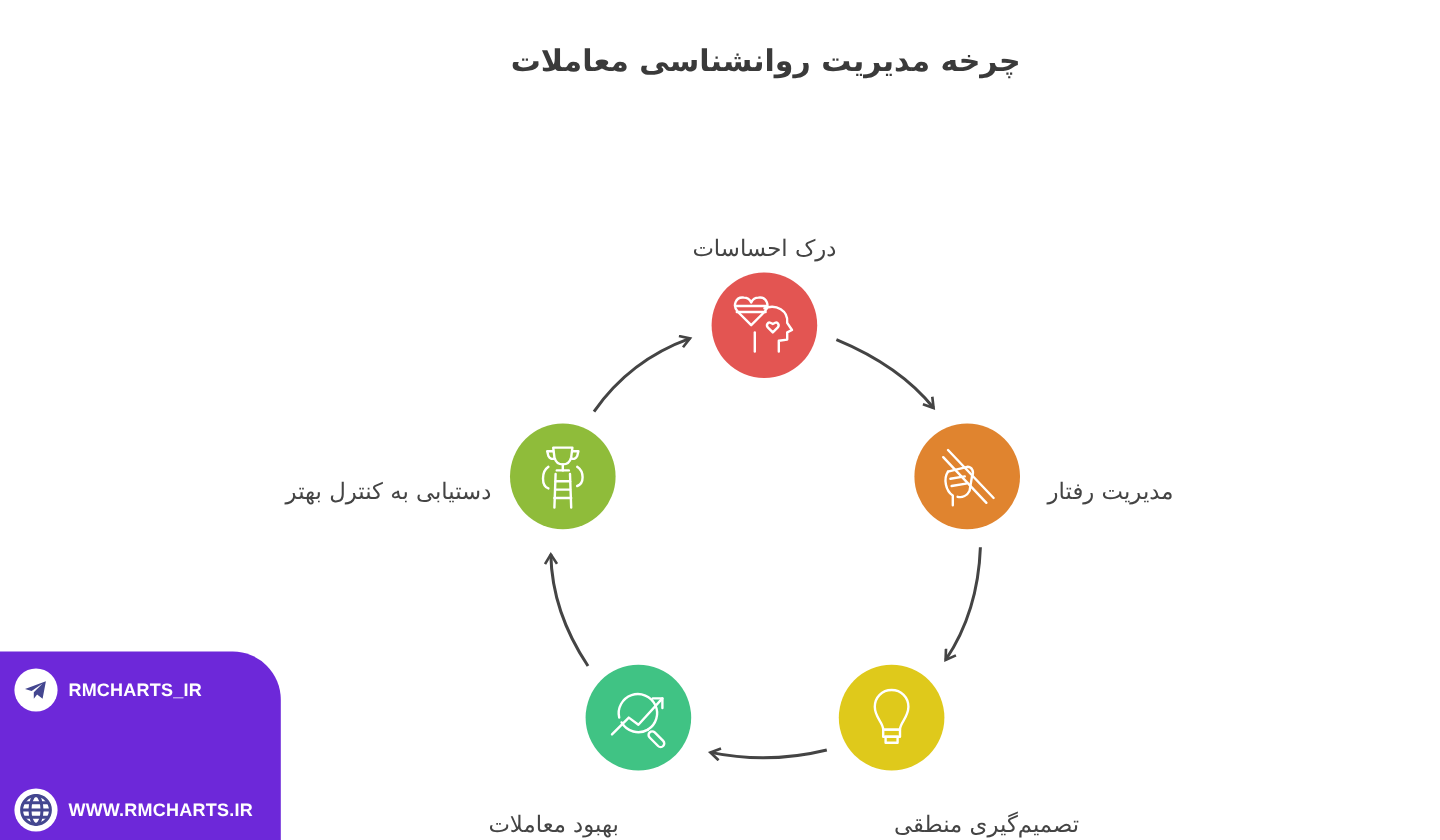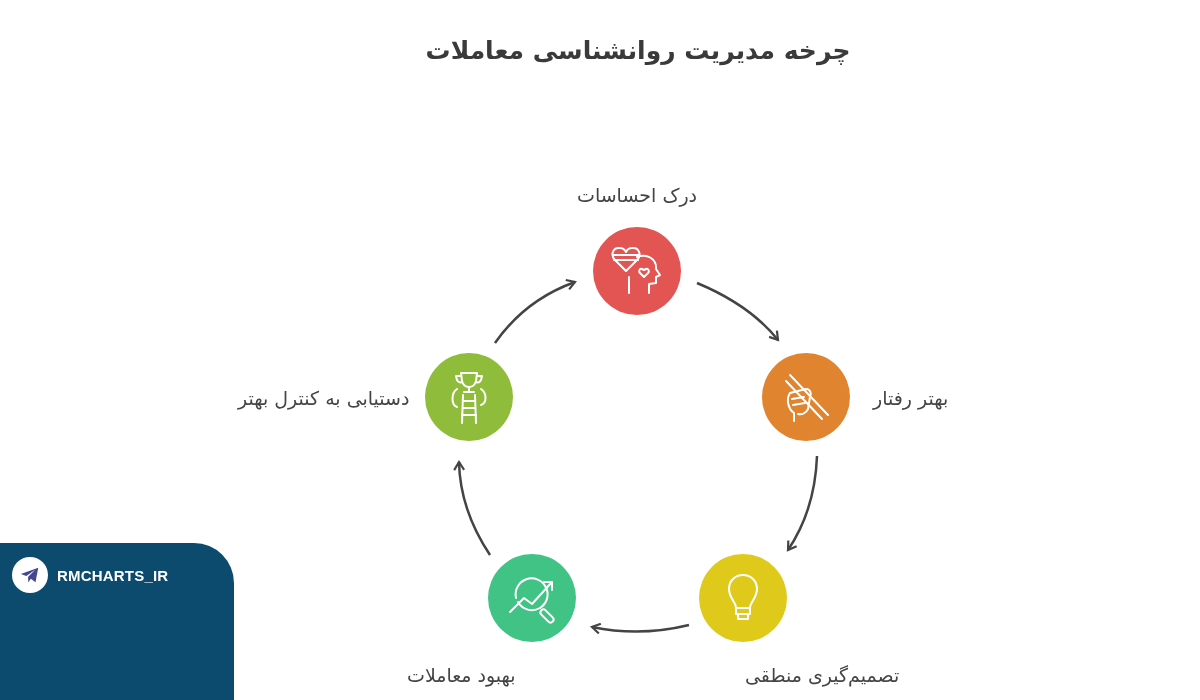--- a/index.html
+++ b/index.html
@@ -1,22 +1,22 @@
 <!DOCTYPE html>
 <html><head>
 <meta charset="utf-8">
 <style>
   html,body{margin:0;padding:0;}
   body{width:1200px;height:700px;background:#ffffff;position:relative;overflow:hidden;font-family:"DejaVu Sans",sans-serif;}
   .title{position:absolute;left:0;width:1276px;top:36px;text-align:center;font-size:25px;font-weight:bold;color:#3a3a3a;direction:rtl;}
   .node{position:absolute;width:88px;height:88px;border-radius:50%;display:flex;align-items:center;justify-content:center;}
   .node svg{width:60px;height:60px;}
-  .label{position:absolute;font-size:19px;color:#444;direction:rtl;white-space:nowrap;}
+  .label{position:absolute;font-size:19px;color:#444;direction:rtl;white-space:nowrap;margin-top:12px;}
   svg.arrows{position:absolute;left:0;top:0;}
-  .social{position:absolute;left:0;top:543px;width:234px;height:157px;background:#0c4a6e;border-top-right-radius:40px;}
+  .social{position:absolute;left:0;top:543px;width:234px;height:157px;background:#6d28d9;border-top-right-radius:40px;}
   .srow{position:absolute;left:12px;display:flex;align-items:center;}
   .sicon{width:36px;height:36px;border-radius:50%;background:#fff;display:flex;align-items:center;justify-content:center;margin-right:9px;}
   .stext{color:#fff;font-weight:bold;font-size:15px;font-family:"Liberation Sans",sans-serif;letter-spacing:0.2px;}
 </style>
 </head>
 <body>
 
 <div class="title">چرخه مدیریت روانشناسی معاملات</div>
 
 <svg class="arrows" width="1200" height="700">
@@ -47,21 +47,21 @@
 <div class="node" style="left:762px;top:353px;background:#e0842f;">
   <svg viewBox="0 0 60 60" fill="none" stroke="#fff" stroke-width="2" stroke-linecap="round" stroke-linejoin="round">
     <line x1="14" y1="8" x2="52" y2="48"></line>
       <line x1="10" y1="14" x2="46" y2="52"></line>
     <path d="M14,26 C10,32 12,42 18,46 L18,54"></path>
     <path d="M14,26 L30,22 C34,22 36,26 34,30 L32,42 C30,46 26,48 22,47"></path>
     <line x1="16" y1="32" x2="28" y2="30"></line>
       <line x1="17" y1="38" x2="29" y2="36"></line>
   </svg>
 </div>
-<div class="label" style="left:873px;top:387px;">بهتر رفتار</div>
+<div class="label" style="left:873px;top:387px;">مدیریت رفتار</div>
 
 <div class="node" style="left:699px;top:554px;background:#dfc91b;">
   <svg viewBox="0 0 60 60" fill="none" stroke="#fff" stroke-width="2" stroke-linecap="round" stroke-linejoin="round">
     <path d="M23,40 C23,34 16,30 16,21 C16,13 22,7 30,7 C38,7 44,13 44,21 C44,30 37,34 37,40 Z"></path>
     <rect x="23" y="40" width="14" height="6"></rect>
     <rect x="25" y="46" width="10" height="5"></rect>
   </svg>
 </div>
 <div class="label" style="left:745px;top:664px;">تصمیم‌گیری منطقی</div>
 
@@ -96,13 +96,25 @@
 
 <div class="social">
   <div class="srow" style="top:14px;">
     <div class="sicon">
       <svg width="22" height="22" viewBox="0 0 24 24">
           <path d="M21,4 L2,11 L8,13 L18,6 L10,14 L10,20 L13,16 L18,20 Z" fill="#444790"></path>
         </svg>
     </div>
     <span class="stext">RMCHARTS_IR</span>
   </div>
+  <div class="srow" style="top:114px;">
+    <div class="sicon">
+      <svg width="28" height="28" viewBox="0 0 28 28" fill="none" stroke="#444790" stroke-width="2.5">
+          <circle cx="14" cy="14" r="12"></circle>
+          <ellipse cx="14" cy="14" rx="5" ry="12"></ellipse>
+          <line x1="2" y1="14" x2="26" y2="14"></line>
+          <line x1="4" y1="8" x2="24" y2="8"></line>
+          <line x1="4" y1="20" x2="24" y2="20"></line>
+        </svg>
+    </div>
+    <span class="stext">WWW.RMCHARTS.IR</span>
+  </div>
 </div>
 
 </body></html>

